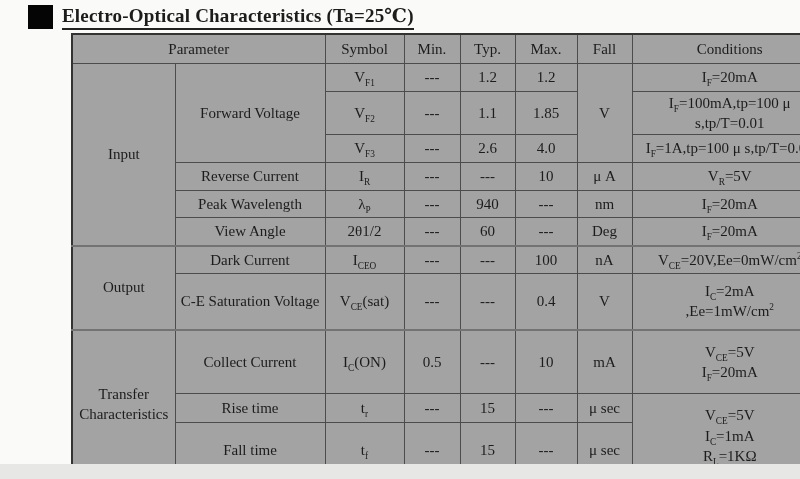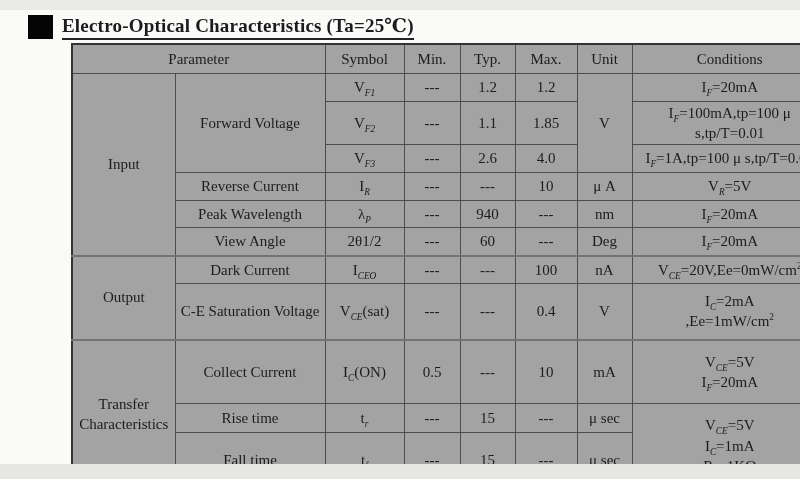--- a/index.html
+++ b/index.html
@@ -3,21 +3,21 @@
 <meta charset="utf-8">
 <style>
   html,body{margin:0;padding:0;}
   body{
     width:800px;height:479px;position:relative;overflow:hidden;
     background:#e9e9e7;
     font-family:"Liberation Serif","DejaVu Serif",serif;
     color:#1c1c1c;
   }
   .sheet{
-    position:absolute;left:0;top:10px;width:800px;height:464px;
+    position:absolute;left:0;top:0;width:800px;height:464px;
     background:#fafaf8;
   }
   .title-row{
     position:absolute;left:28px;top:4px;display:flex;align-items:center;gap:9px;
   }
   .title-square{
     width:25px;height:24px;background:#050505;flex:0 0 auto;
   }
   .title-text{
     font-size:19px;font-weight:bold;letter-spacing:.2px;
@@ -44,21 +44,21 @@
     padding:1px 4px;line-height:1.35;
     overflow:hidden;
   }
   table.spec{border:2px solid #333;}
   tr.sec-start th, tr.sec-start td{border-top:2px solid #737373;}
   .h29{height:29px}.h28{height:28px}.h27{height:27px}.h56{height:56px}.h64{height:64px}
   td.left{text-align:left;padding-left:7px;font-family:Liberation Serif, serif;}
   td.cond-sm{font-size:11px;font-weight:bold;letter-spacing:0;}
   td.lines{line-height:1.55;}
   td.lines3{line-height:1.7;}
-  sub{font-size:.62em;line-height:0;font-style:italic;}
+  sub{font-size:.62em;line-height:0;}
   sup{font-size:.62em;line-height:0;}
   .bottom-strip{
     position:absolute;left:0;top:464px;width:800px;height:15px;background:#e7e7e5;
   }
 </style>
 </head>
 <body>
 
 <div class="sheet">
 
@@ -78,21 +78,21 @@
         <col class="c-unit">
         <col class="c-cond">
     </colgroup>
     <tbody>
       <tr class="h29">
         <th colspan="2">Parameter</th>
         <th>Symbol</th>
         <th>Min.</th>
         <th>Typ.</th>
         <th>Max.</th>
-        <th>Unit</th>
+        <th>Fall</th>
         <th>Conditions</th>
       </tr>
 
       <tr class="h28">
         <td rowspan="6">Input</td>
         <td rowspan="3" class="left">Forward Voltage</td>
         <td>V<sub>F1</sub></td>
         <td>---</td>
         <td>1.2</td>
         <td>1.2</td>

